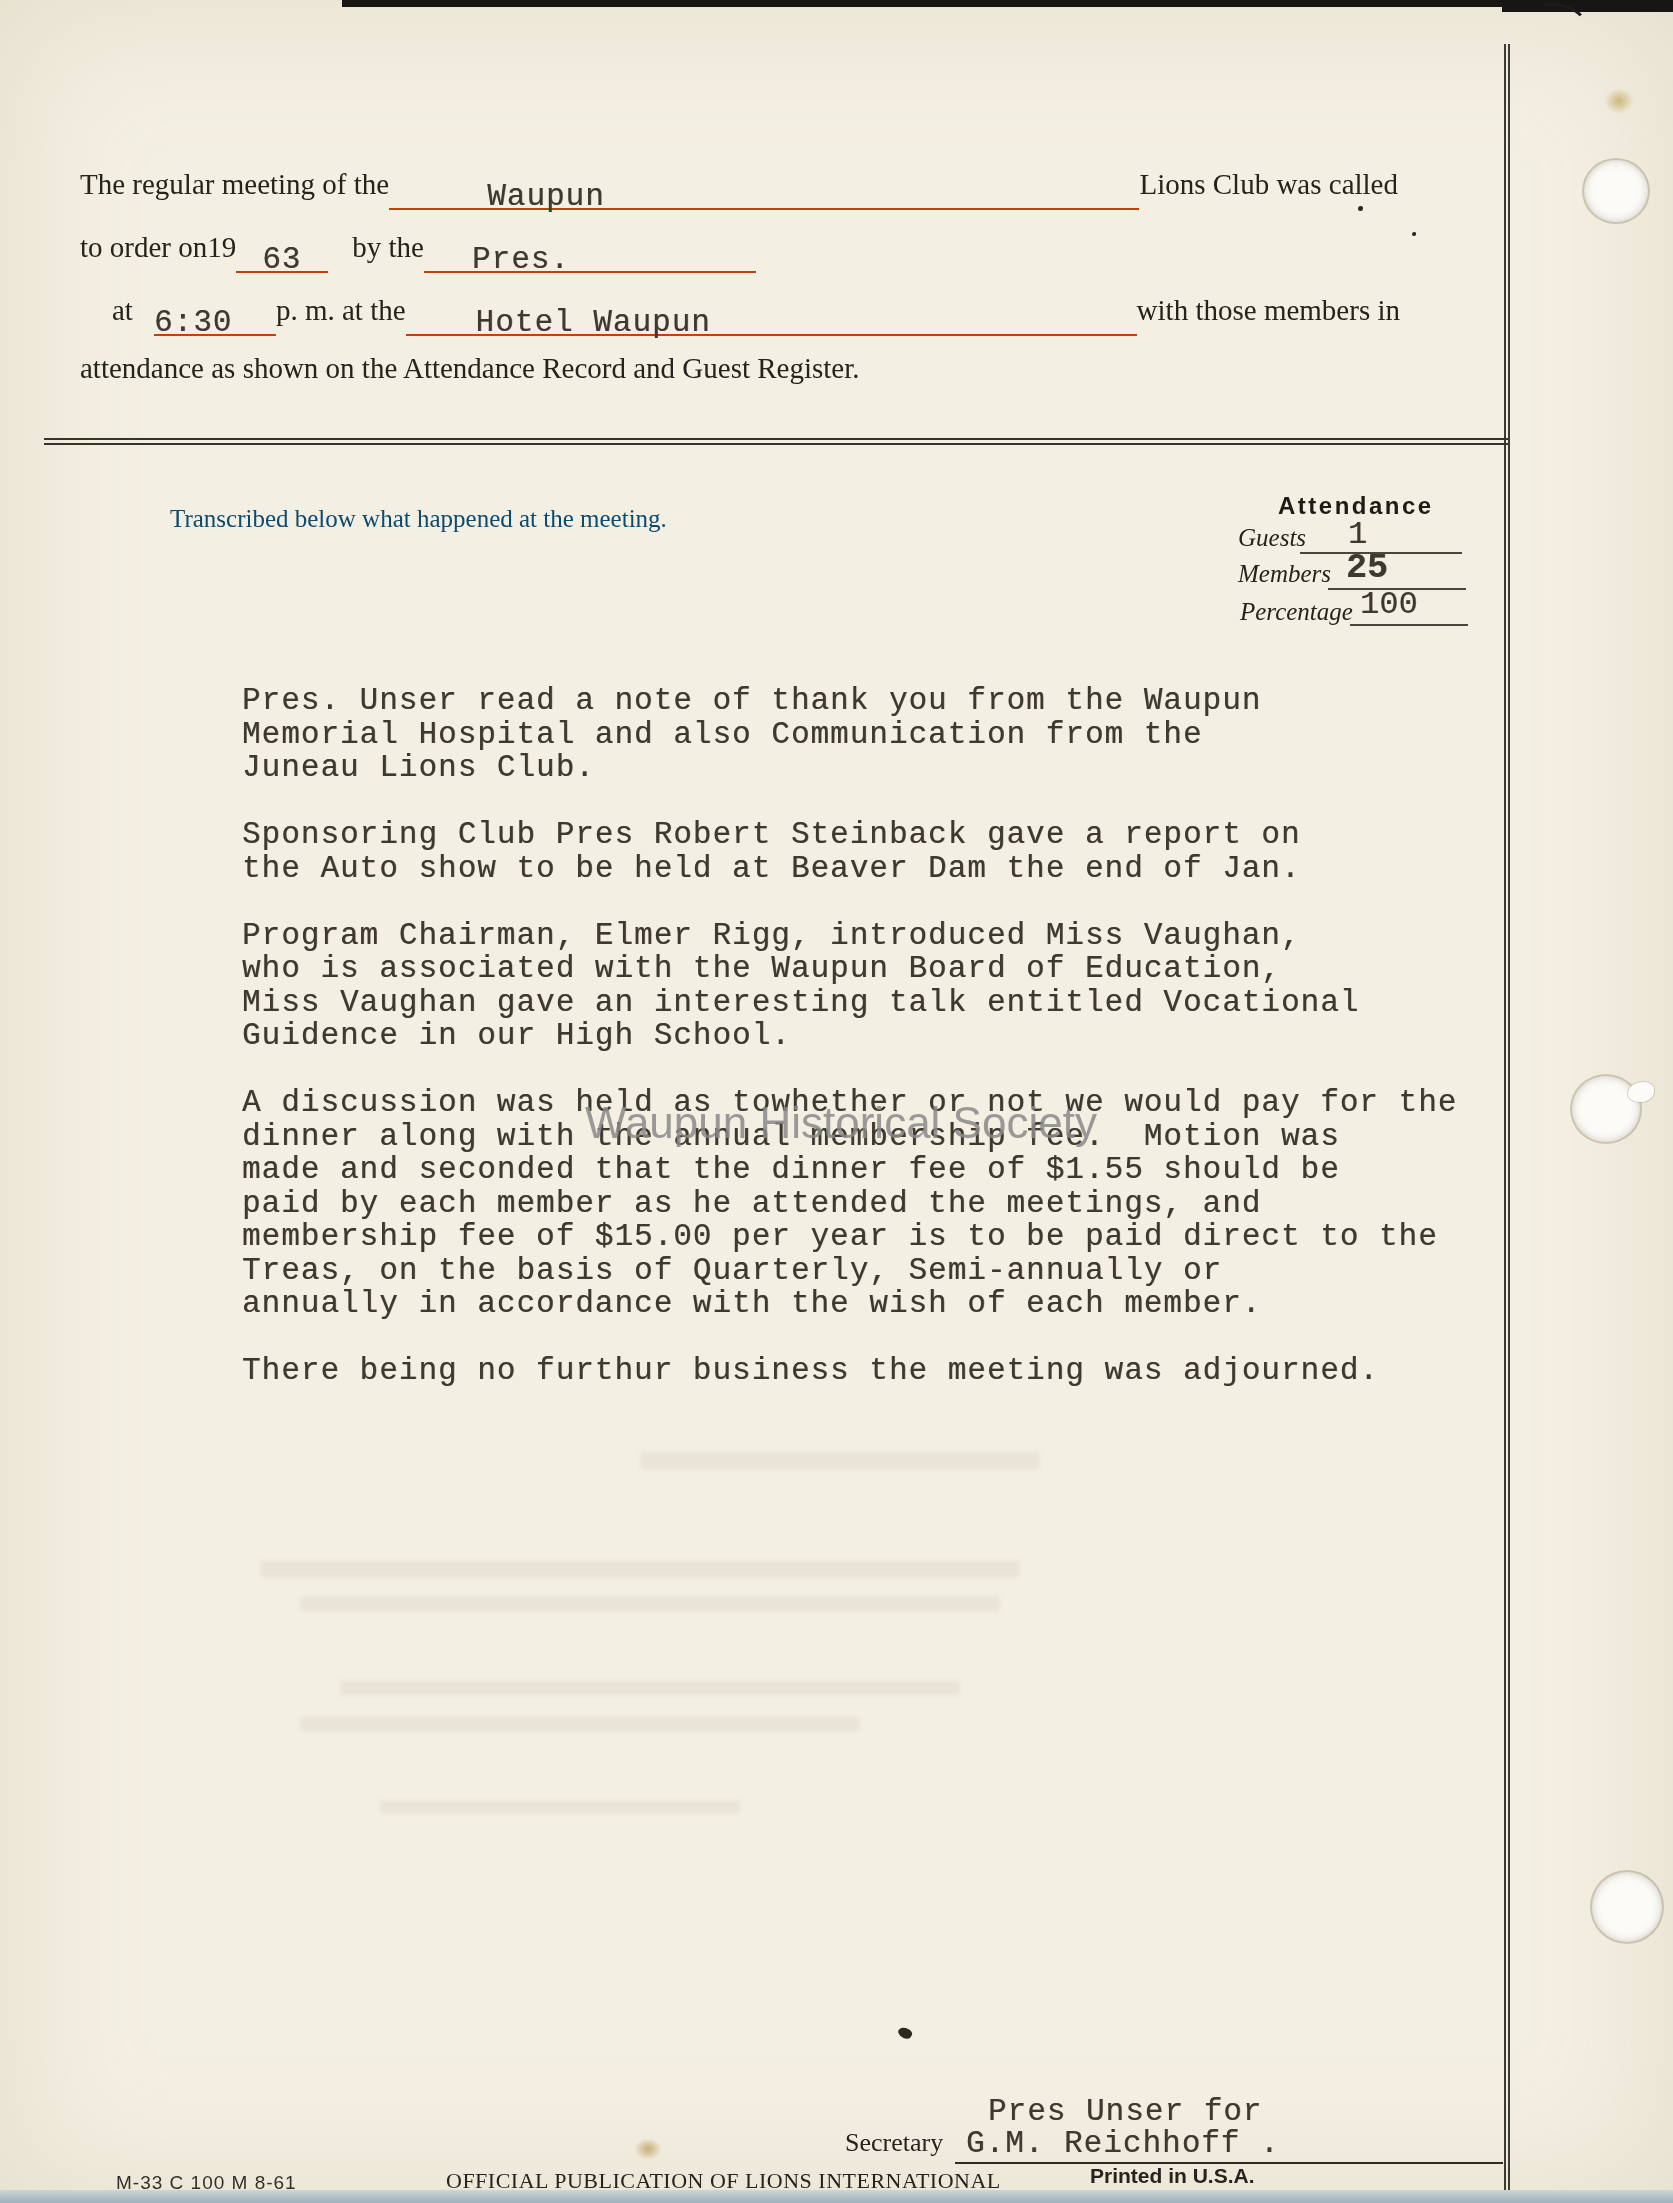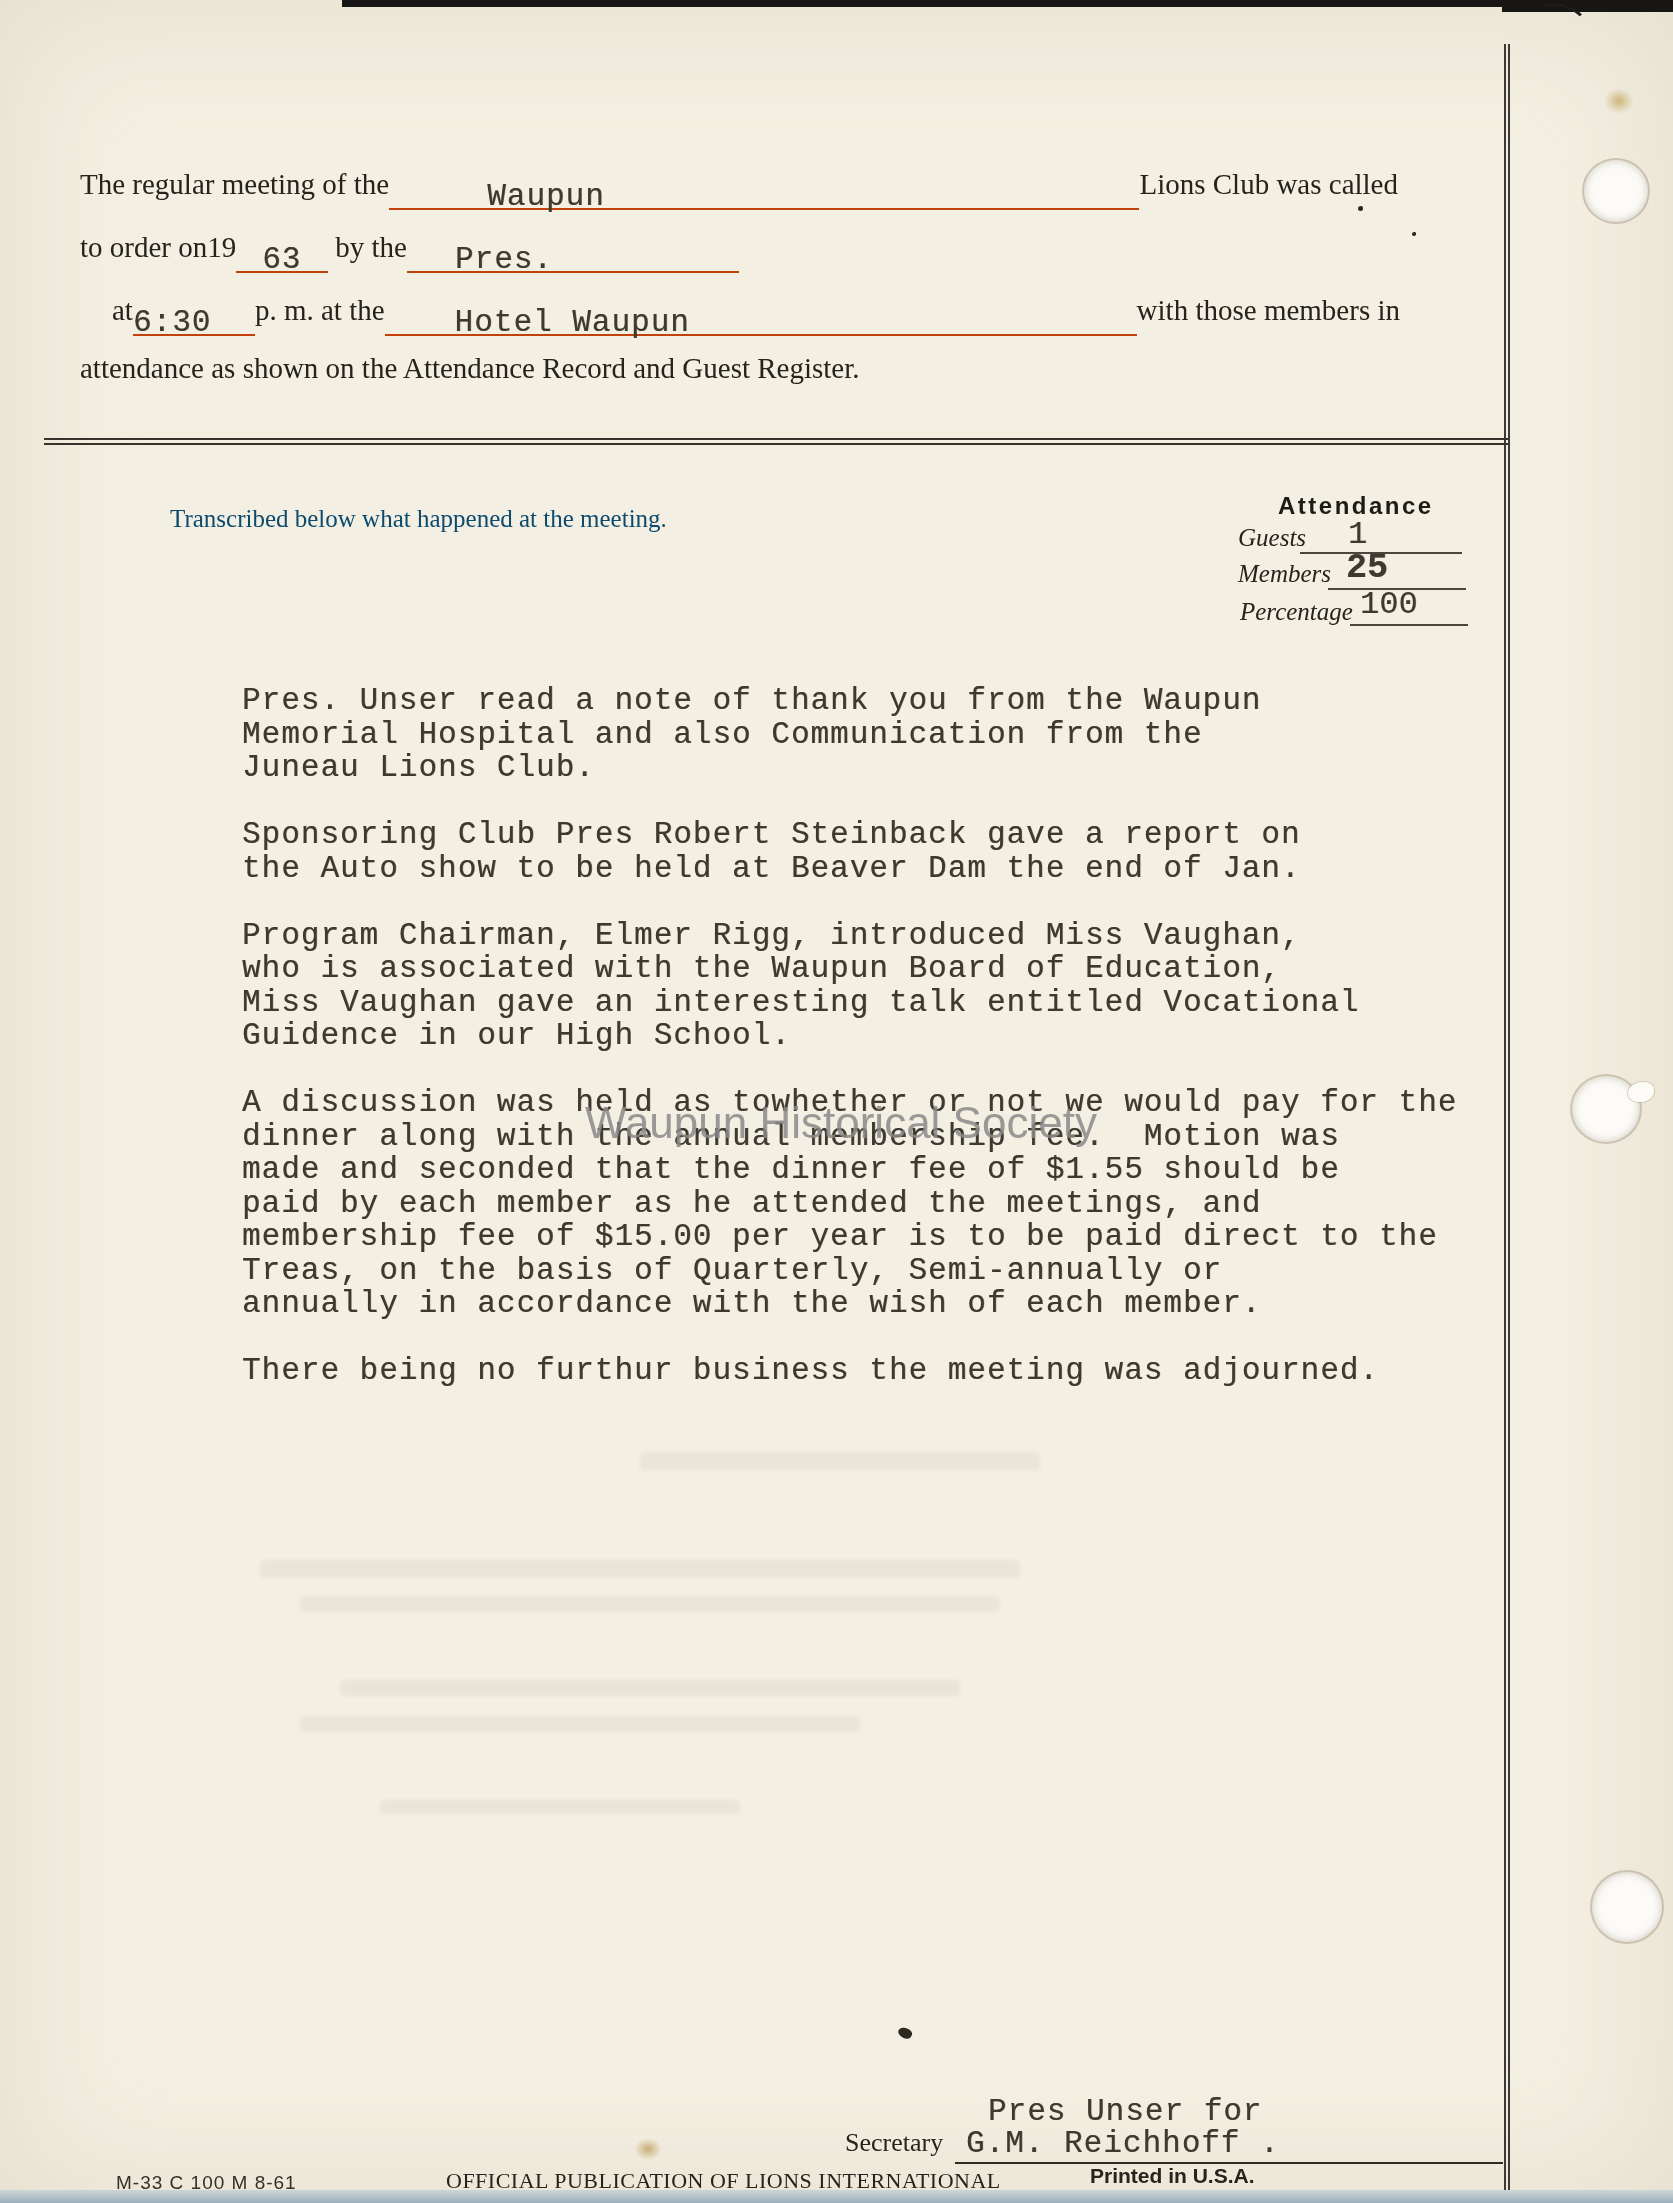--- a/index.html
+++ b/index.html
@@ -106,29 +106,29 @@
       </span>
     <span class="lbl">Lions Club was called</span>
   </div>
 
   <div class="form-row" style="top:231px;left:80px;width:1320px;">
     <span class="lbl">to order on</span>
     <span class="lbl">19</span>
     <span class="fill" style="width:92px;">
         <span class="typed" style="margin-left:26px;">63</span>
       </span>
-    <span class="lbl" style="margin-left:7px;">by the</span>
+    <span class="lbl" style="margin-left:24px;">by the</span>
     <span class="fill" style="width:332px;">
         <span class="typed" style="margin-left:48px;">Pres.</span>
       </span>
   </div>
 
   <div class="form-row" style="top:294px;left:112px;width:1288px;">
     <span class="lbl">at</span>
-    <span class="fill" style="width:122px;">
+    <span class="fill" style="width:122px;margin-left:21px;">
         <span class="typed">6:30</span>
       </span>
     <span class="lbl">p. m. at the</span>
     <span class="fill grow">
         <span class="typed" style="margin-left:70px;">Hotel Waupun</span>
       </span>
     <span class="lbl">with those members in</span>
   </div>
 
   <div class="plainline" style="left:80px;top:352px;">attendance as shown on the Attendance Record and Guest Register.</div>

